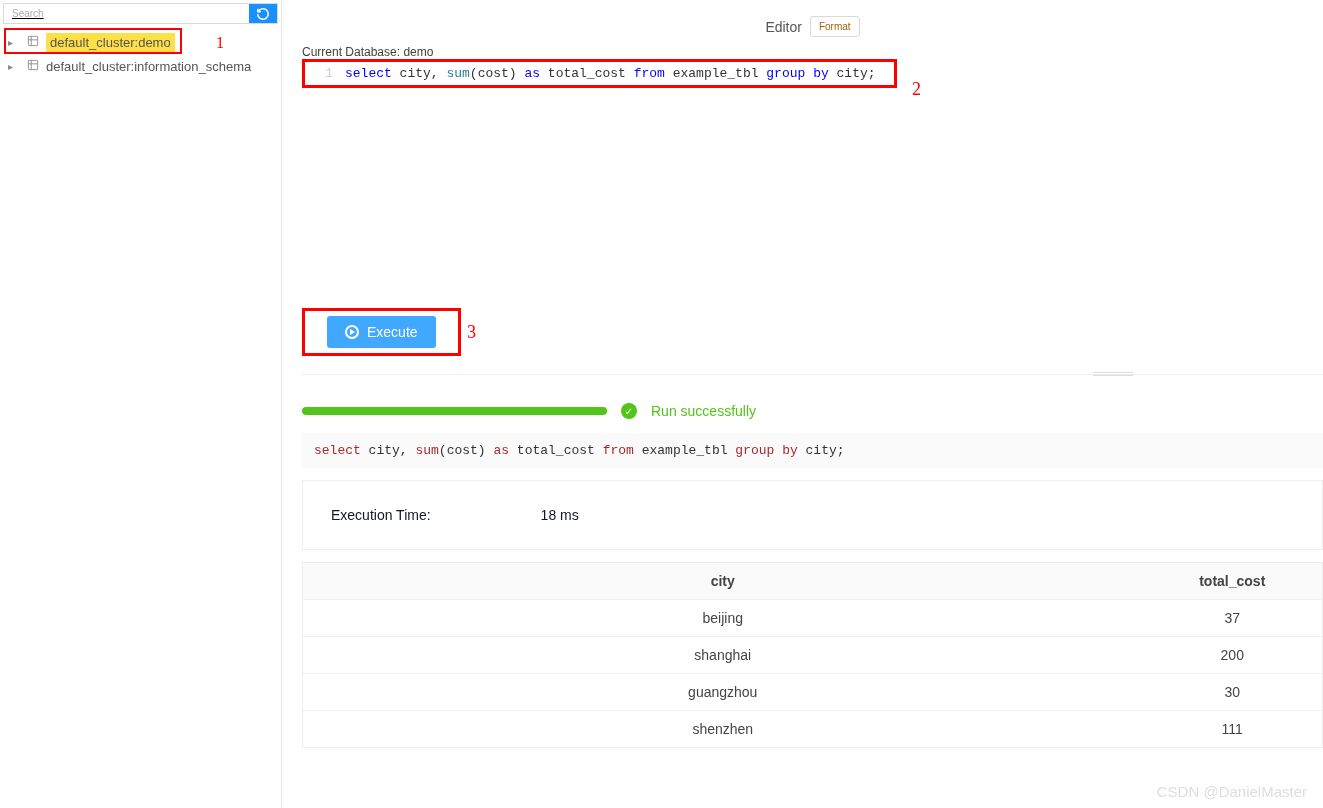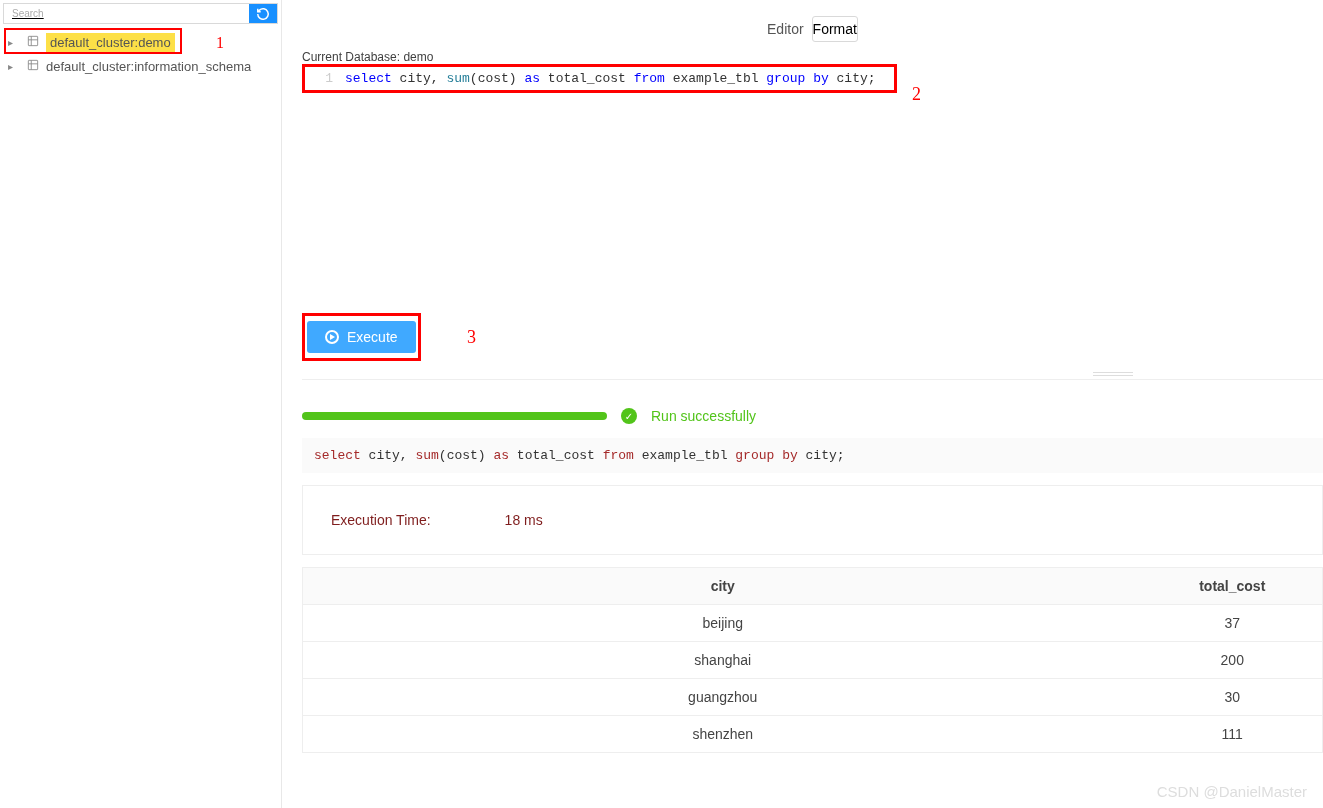--- a/index.html
+++ b/index.html
@@ -96,25 +96,25 @@
   display: flex;
   align-items: center;
   gap: 4px;
   margin-bottom: 8px;
   justify-content: center;
 }
 .toolbar .editor-label { color: #555; margin-right: 4px; }
 .format-btn {
   border: 1px solid #d9d9d9;
   background: #fff;
-  padding: 4px 0;
+  padding: 4px 8px;
   border-radius: 3px;
   cursor: pointer;
-  font-size: 14px;
-  color: #000000;
+  font-size: 10px;
+  color: #a16207;
 }
 .db-status { font-size: 12px; color: #404040; }
 .editor-wrap {
   position: relative;
   margin-right: 10px;
 }
 .red-box-2 {
   border: 3px solid #ff0000;
   padding: 4px 6px;
   width: 595px;
@@ -142,21 +142,21 @@
 .kw-by { color: #0000ff; }
 .ident { color: #333; }
 .exec-wrap {
   position: relative;
   margin-top: 220px;
   margin-bottom: 18px;
 }
 .red-box-3 {
   border: 3px solid #ff0000;
   display: inline-block;
-  padding: 5px 2px;
+  padding: 5px 22px;
 }
 .execute-btn {
   background: #40a9ff;
   color: #fff;
   border: none;
   padding: 8px 18px;
   border-radius: 3px;
   cursor: pointer;
   font-size: 14px;
   display: inline-flex;
@@ -238,23 +238,23 @@
   font-size: 13px;
   margin-right: 0;
   white-space: pre;
 }
 .q-kw { color: #a52a2a; }
 .exec-time-box {
   border: 1px solid #eee;
   padding: 26px 28px;
   margin-top: 12px;
   display: flex;
-  gap: 74px;
-  font-size: 14px;
-  color: #7f1d1d;
+  gap: 110px;
+  font-size: 14px;
+  color: #0f172a;
 }
 .results-table {
   border: 1px solid #eee;
   margin-top: 12px;
   width: 100%;
   border-collapse: collapse;
 }
 .results-table th, .results-table td {
   text-align: center;
   padding: 10px 14px;

